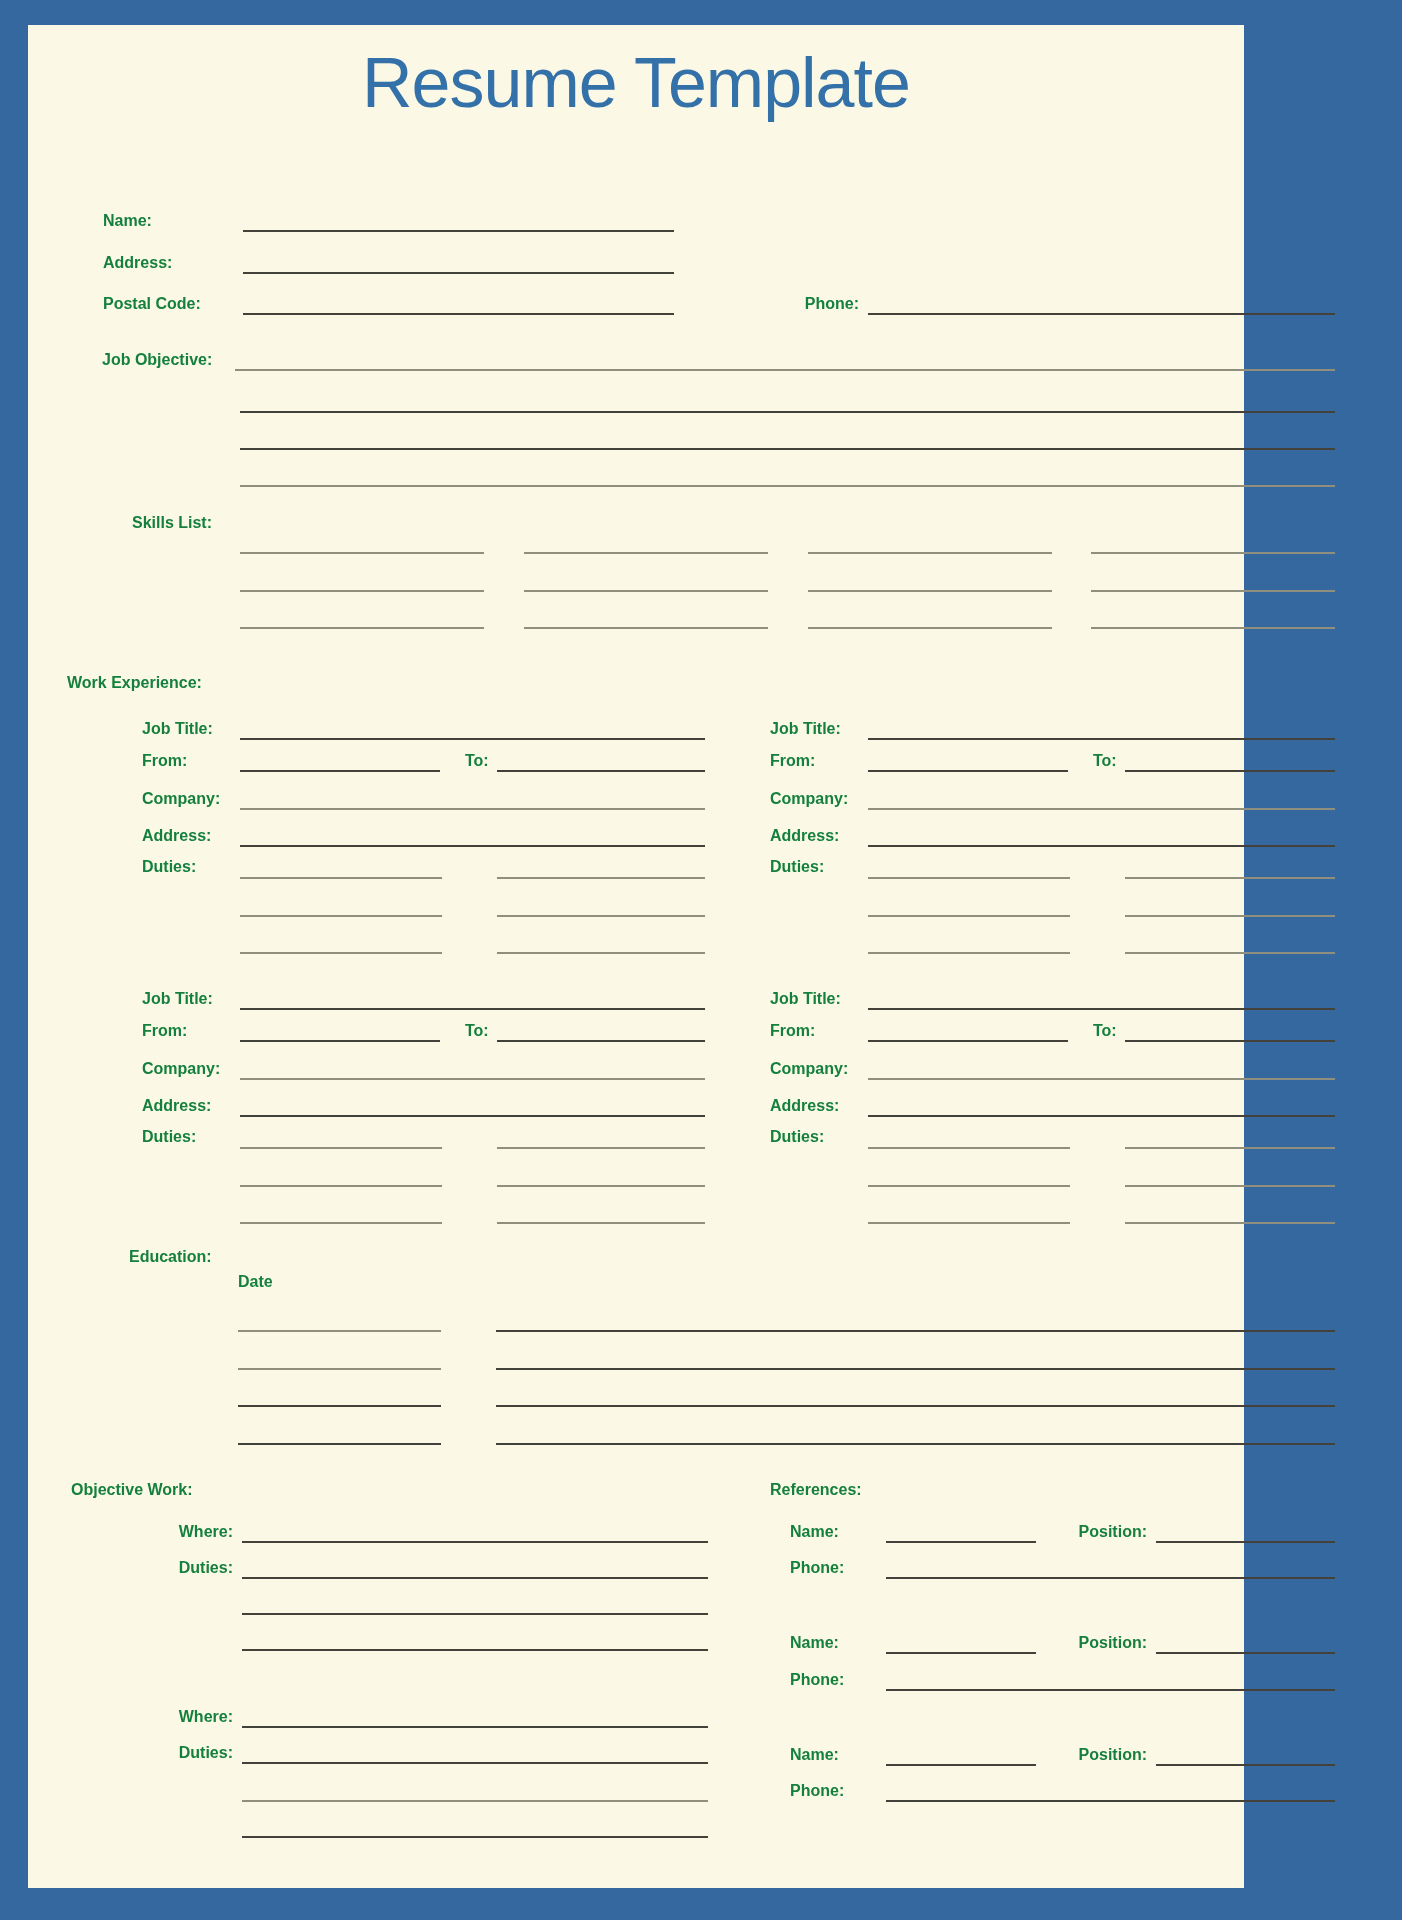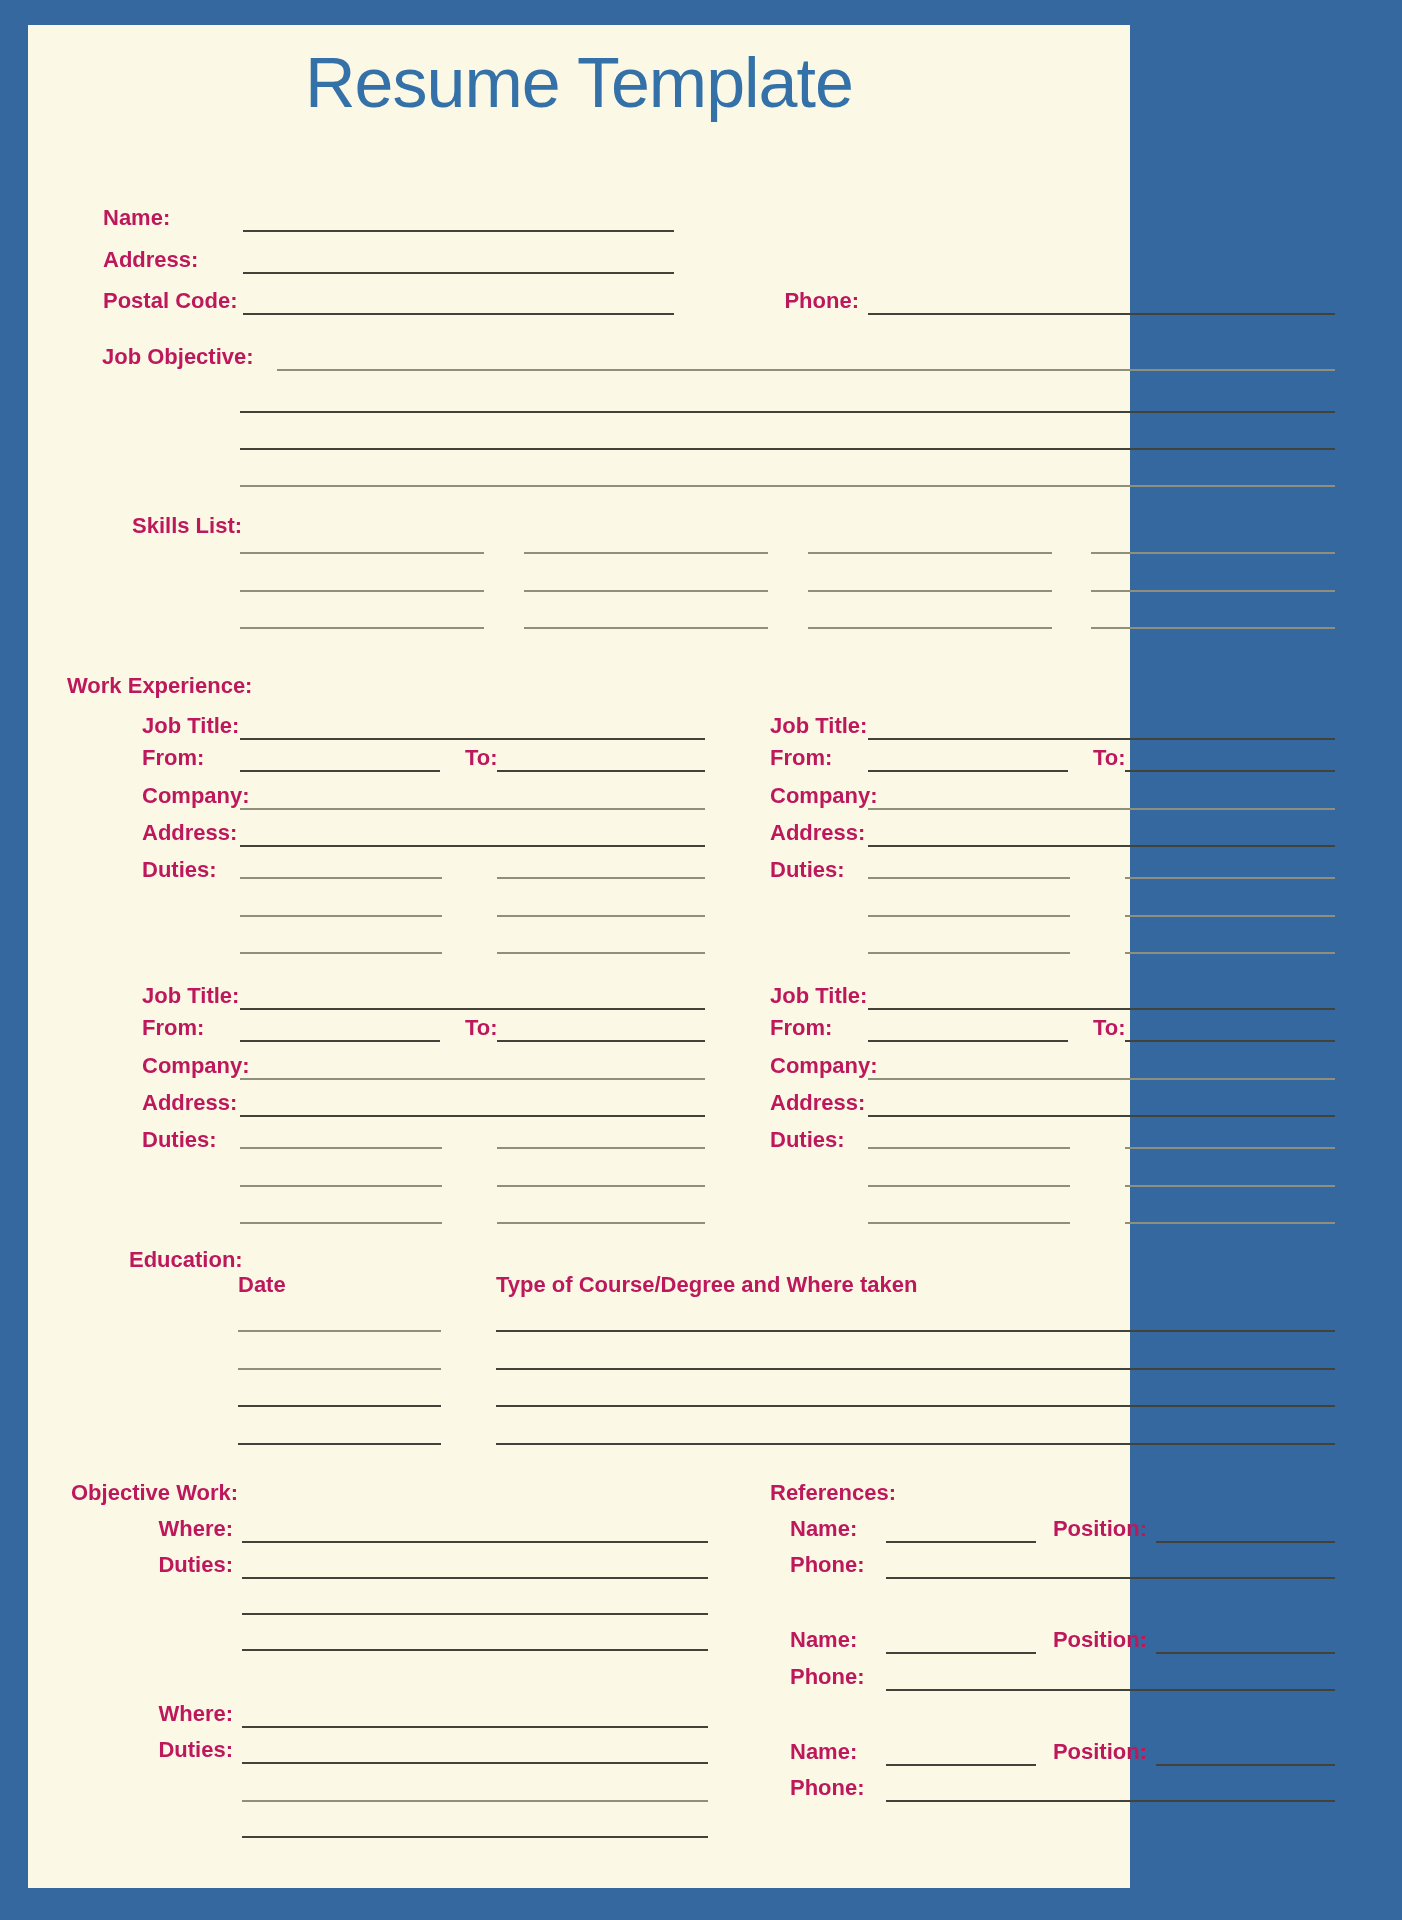--- a/index.html
+++ b/index.html
@@ -1,24 +1,24 @@
 <!DOCTYPE html>
 <html><head>
 <meta charset="utf-8">
 <style>
   * { box-sizing: border-box; margin: 0; padding: 0; }
   html,body { width:1402px; height:1920px; }
   body { font-family: "Liberation Sans", "DejaVu Sans", sans-serif; }
   .canvas { position:relative; width:1402px; height:1920px; background:#35689e; overflow:hidden; }
-  .paper  { position:absolute; left:28px; top:25px; width:1102px; height:1863px; background:#fbf9e6;text-decoration:underline; }
+  .paper  { position:absolute; left:28px; top:25px; width:1216px; height:1863px; background:#fbf9e6;text-decoration:underline; }
 
   .title { position:absolute; left:0; top:18px; width:100%; text-align:center;
            font-size:70px; font-weight:normal; color:#3371a8; letter-spacing:-1px; }
 
-  .slbl, .lbl { font-weight:bold; font-size:22px; color:#be185d; line-height:1; white-space:nowrap; }
+  .slbl, .lbl { font-weight:bold; font-size:16px; color:#15803d; line-height:1; white-space:nowrap; }
   .slbl { position:absolute; }
   .frow { position:absolute; display:flex; align-items:flex-end; height:36px; }
   .frow .lbl { flex:none; padding-bottom:3px; }
   .r { text-align:right; padding-right:9px; }
   .l { text-align:left;  padding-right:9px; }
   .fl  { height:0; border-bottom:2px solid #42423a; flex:1; }
   .fln { height:0; border-bottom:2px solid #42423a; flex:none; }
   .hr  { position:absolute; height:0; border-bottom:2px solid #42423a; }
   .lt  { border-color:#908f7e; }
   .drow { position:absolute; display:flex; gap:55px; }
@@ -205,21 +205,20 @@
         <div class="dl" style="width:210px;"></div>
       </div>
       <div class="drow" style="left:840px; top:1197px;">
         <div class="dl" style="width:202px;"></div>
         <div class="dl" style="width:210px;"></div>
       </div>
     </div>
 
     <div class="slbl" style="left:101px; top:1224px;">Education:</div>
     <div class="slbl ctr" style="left:210px; top:1249px; width:204px;">Date</div>
-    <div class="slbl ctr" style="left:468px; top:1249px; width:840px;">Type of Course/Degree and Where taken</div>
     <div class="hr lt" style="left:210px; top:1305px; width:203px;"></div>
     <div class="hr lt" style="left:210px; top:1343px; width:203px;"></div>
     <div class="hr" style="left:210px; top:1380px; width:203px;"></div>
     <div class="hr" style="left:210px; top:1418px; width:203px;"></div>
     <div class="hr" style="left:468px; top:1305px; width:839px;"></div>
     <div class="hr" style="left:468px; top:1343px; width:839px;"></div>
     <div class="hr" style="left:468px; top:1380px; width:839px;"></div>
     <div class="hr" style="left:468px; top:1418px; width:839px;"></div>
 
     <div class="slbl" style="left:43px; top:1457px;">Objective Work:</div>

